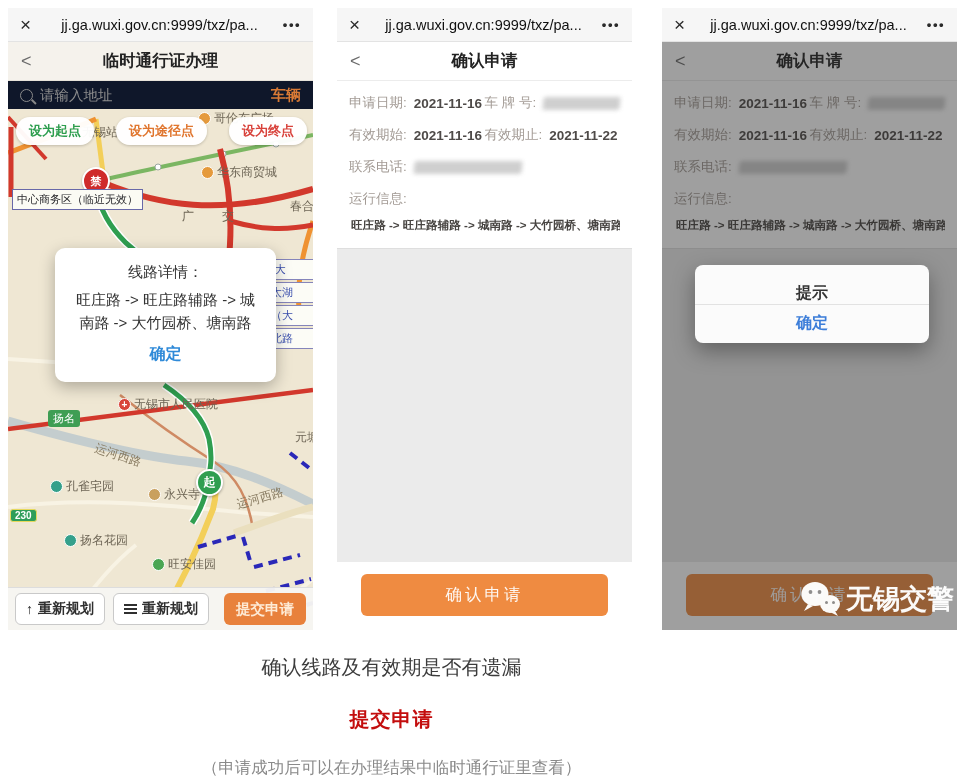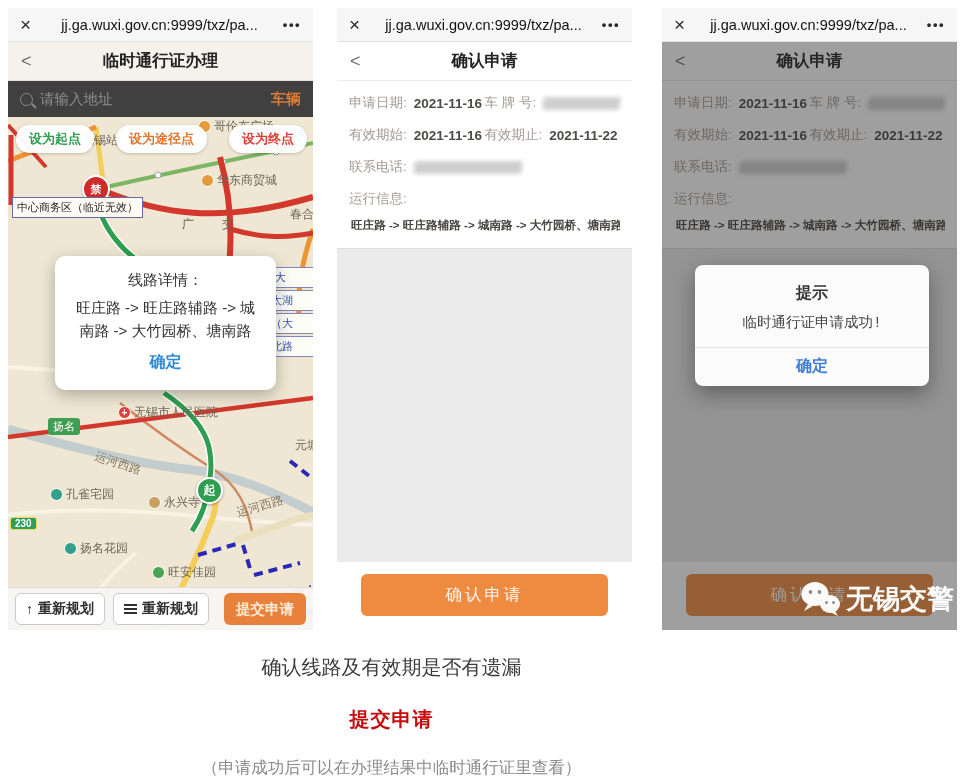--- a/index.html
+++ b/index.html
@@ -19,21 +19,21 @@
   .more-dots{width:30px;text-align:right;color:#2b2b2b;font-size:13px;letter-spacing:1.5px;font-weight:bold;}
 
   
   .app-header{height:38px;flex:0 0 auto;display:flex;align-items:center;justify-content:center;
               position:relative;background:#fff;border-bottom:1px solid #ececec;}
   .back{position:absolute;left:13px;font-size:18px;color:#6a6a6a;}
   .app-title{font-size:16.5px;font-weight:bold;color:#222;}
   #phone1 .app-header{background:#f5f2ec;border-bottom:1px solid #e7e3da;}
 
   
-  .search-row{height:36px;flex:0 0 auto;background:#404040;display:flex;align-items:center;
+  .search-row{height:28px;flex:0 0 auto;background:#0f172a;display:flex;align-items:center;
               padding:0 12px;box-sizing:border-box;}
   .mag{width:11px;height:11px;border:1.5px solid #8a8a8a;border-radius:50%;position:relative;margin-right:7px;}
   .mag::after{content:"";position:absolute;width:6px;height:1.5px;background:#8a8a8a;
               transform:rotate(45deg);right:-5px;bottom:-2px;}
   .search-ph{flex:1;color:#8d8d8d;font-size:14.5px;}
   .vehicle-btn{color:#d97a35;font-size:15px;font-weight:bold;}
 
   
   .map{position:relative;flex:1;background:#efe7d3;overflow:hidden;}
   .map svg.roads{position:absolute;left:0;top:0;z-index:1;}
@@ -399,21 +399,20 @@
     <div class="gray-fill"></div>
     <div class="btn-area">
       <div class="confirm-btn">确认申请</div>
     </div>
   </div>
 
   <div class="dim"></div>
 
   <div class="alert">
     <div class="alert-title">提示</div>
-    <div class="alert-msg">临时通行证申请成功!</div>
     <div class="alert-btn">确定</div>
   </div>
 
   <div class="watermark">
     <svg width="42" height="36" viewBox="0 0 42 36">
       <ellipse cx="15" cy="13" rx="13.5" ry="12" fill="#fff"></ellipse>
       <path d="M8,23 L4,30 L13,25 Z" fill="#fff"></path>
       <circle cx="10.5" cy="11" r="1.9" fill="#8f8f8f"></circle>
       <circle cx="19.5" cy="11" r="1.9" fill="#8f8f8f"></circle>
       <ellipse cx="30" cy="23" rx="10" ry="9" fill="#fff"></ellipse>

